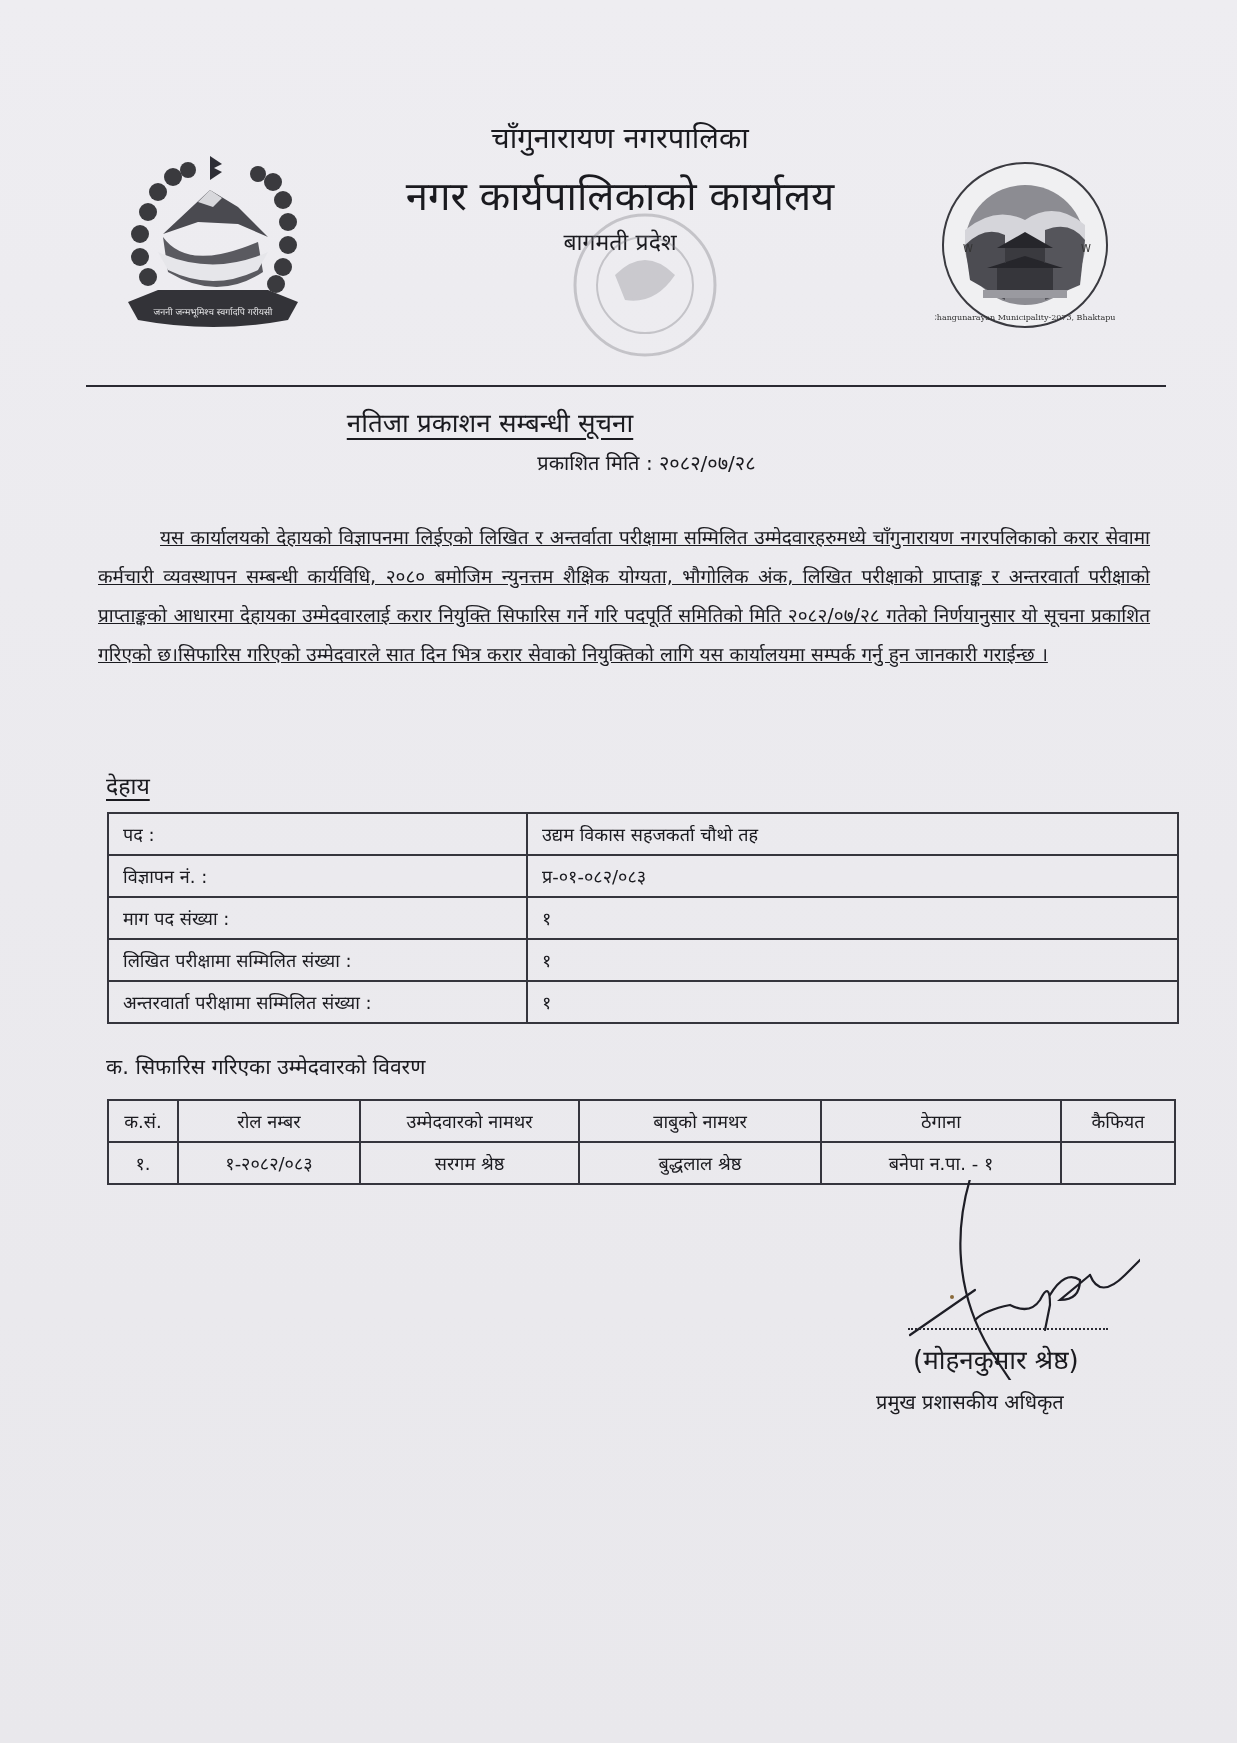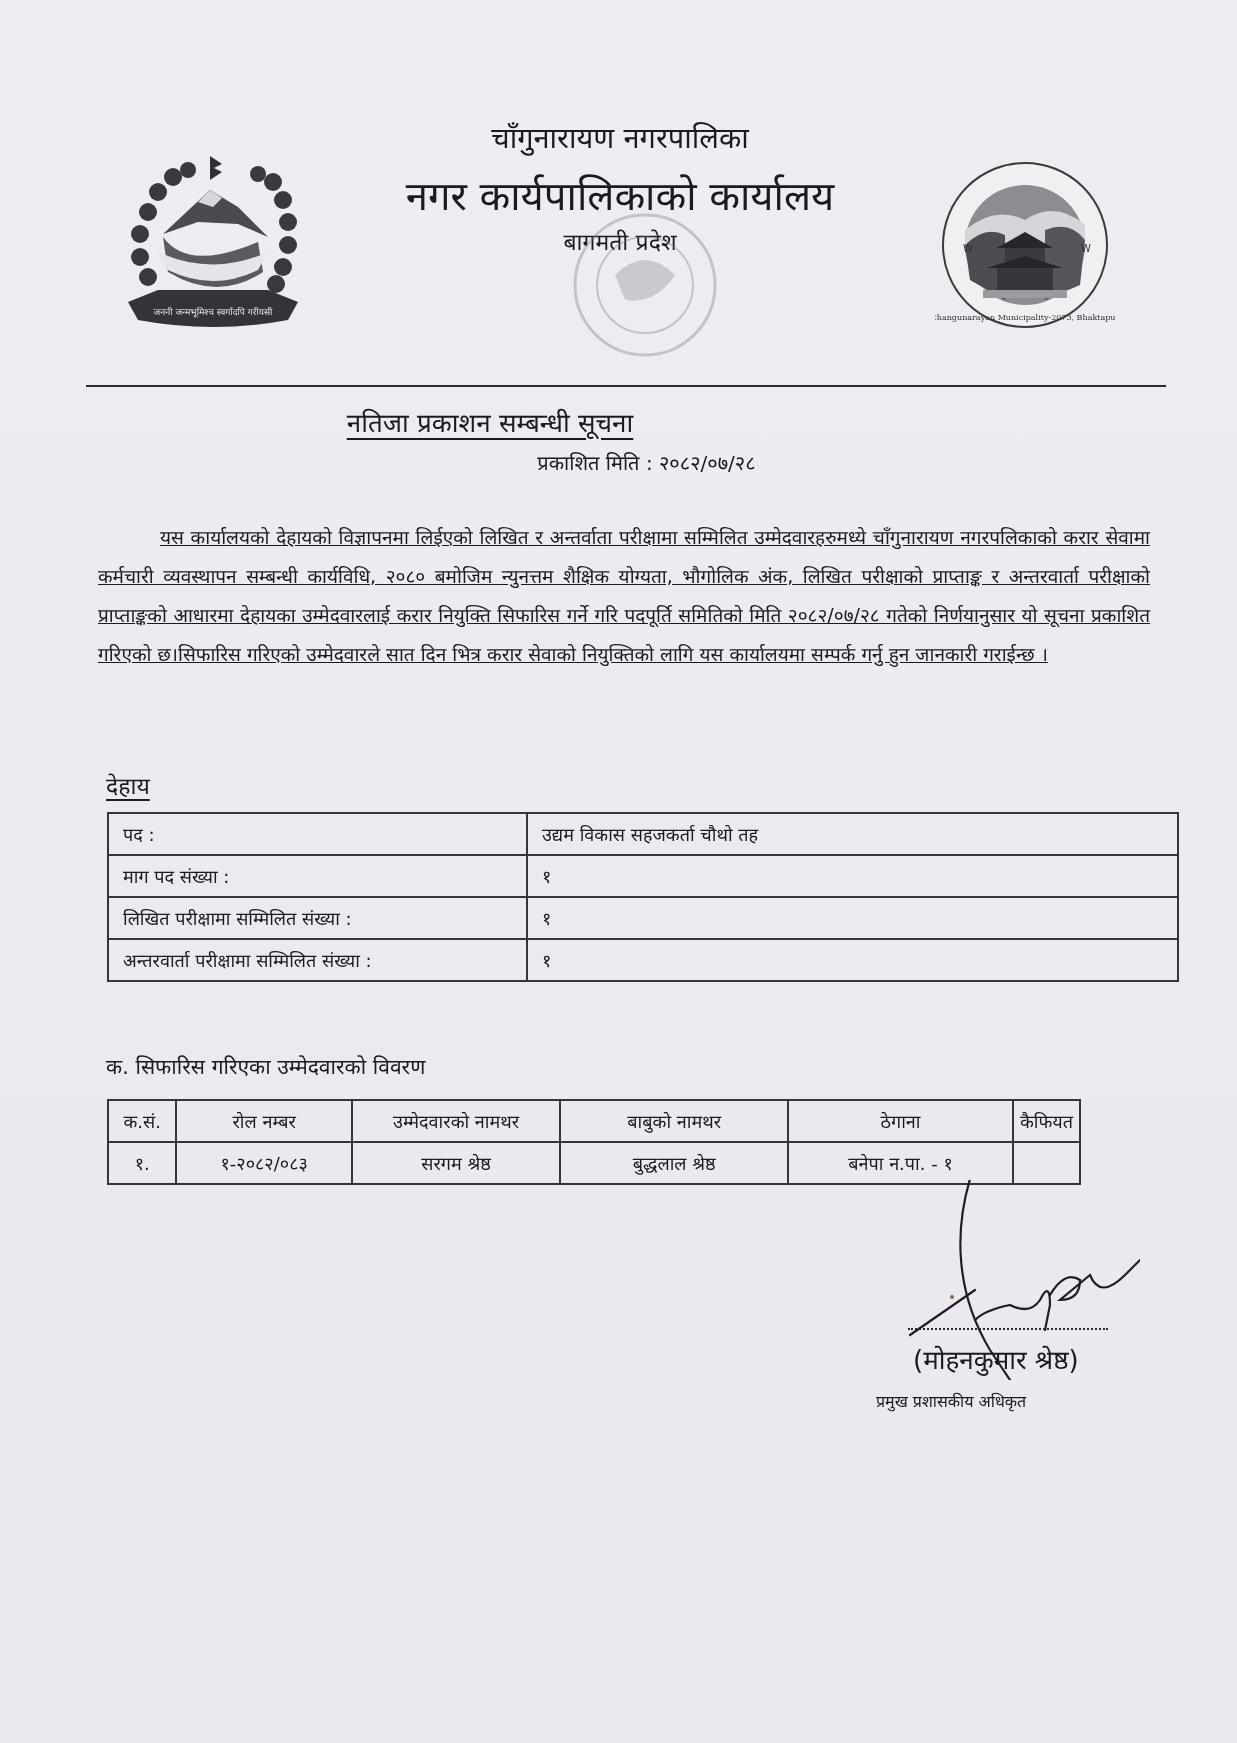--- a/index.html
+++ b/index.html
@@ -59,38 +59,38 @@
       border-collapse: collapse; font-size: 18px;
     }
     table.details td {
       border: 2px solid #35353d; height: 40px; padding: 0 14px; vertical-align: middle;
     }
     table.details td.lbl { width: 389px; }
     .sub-heading {
       position: absolute; left: 106px; top: 1052px; font-size: 21px; line-height: 30px;
     }
     table.candidates {
-      position: absolute; left: 107px; top: 1099px; width: 974px;
+      position: absolute; left: 107px; top: 1099px; width: 1069px;
       border-collapse: collapse; font-size: 18px; text-align: center;
     }
     table.candidates th, table.candidates td {
       border: 2px solid #35353d; height: 40px; padding: 0 6px; font-weight: normal;
     }
     .signature {
       position: absolute; left: 880px; top: 1180px; width: 260px; height: 200px;
     }
     .sig-dots {
       position: absolute; left: 908px; top: 1328px; width: 200px;
       border-bottom: 2px dotted #2a2a32;
     }
     .sig-name {
       position: absolute; left: 913px; top: 1345px; font-size: 26px; line-height: 30px;
     }
     .sig-title {
-      position: absolute; left: 876px; top: 1387px; font-size: 16px; line-height: 30px;
+      position: absolute; left: 876px; top: 1387px; font-size: 20px; line-height: 30px;
     }
   </style>
 </head>
 <body>
 
 <div class="page">
 
   <svg class="emblem-left" viewBox="0 0 190 180">
     <g fill="#3a3a3e">
       <circle cx="40" cy="40" r="9"></circle>
@@ -154,20 +154,24 @@
 
   <div class="section-heading">देहाय</div>
 
   <table class="details">
     <tbody>
       <tr>
         <td class="lbl">पद :</td>
         <td>उद्यम विकास सहजकर्ता चौथो तह</td>
       </tr>
       <tr>
+        <td class="lbl">विज्ञापन नं. :</td>
+        <td>प्र-०१-०८२/०८३</td>
+      </tr>
+      <tr>
         <td class="lbl">माग पद संख्या :</td>
         <td>१</td>
       </tr>
       <tr>
         <td class="lbl">लिखित परीक्षामा सम्मिलित संख्या :</td>
         <td>१</td>
       </tr>
       <tr>
         <td class="lbl">अन्तरवार्ता परीक्षामा सम्मिलित संख्या :</td>
         <td>१</td>

